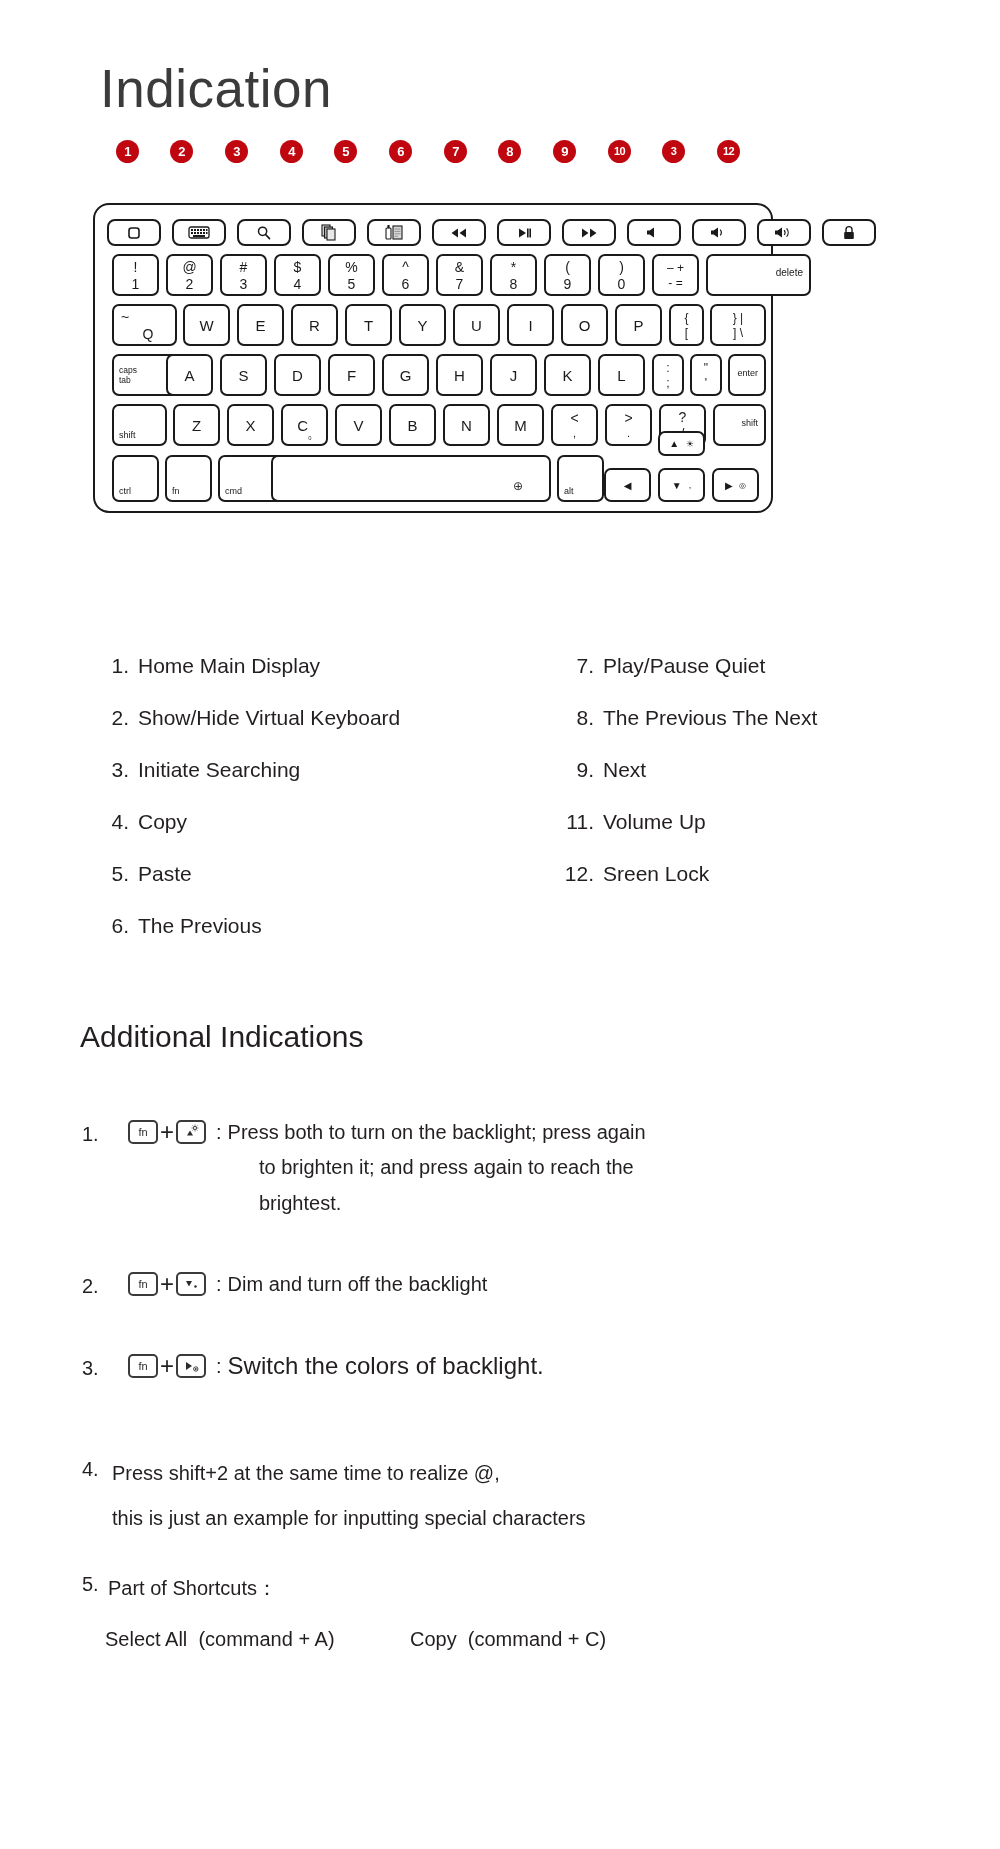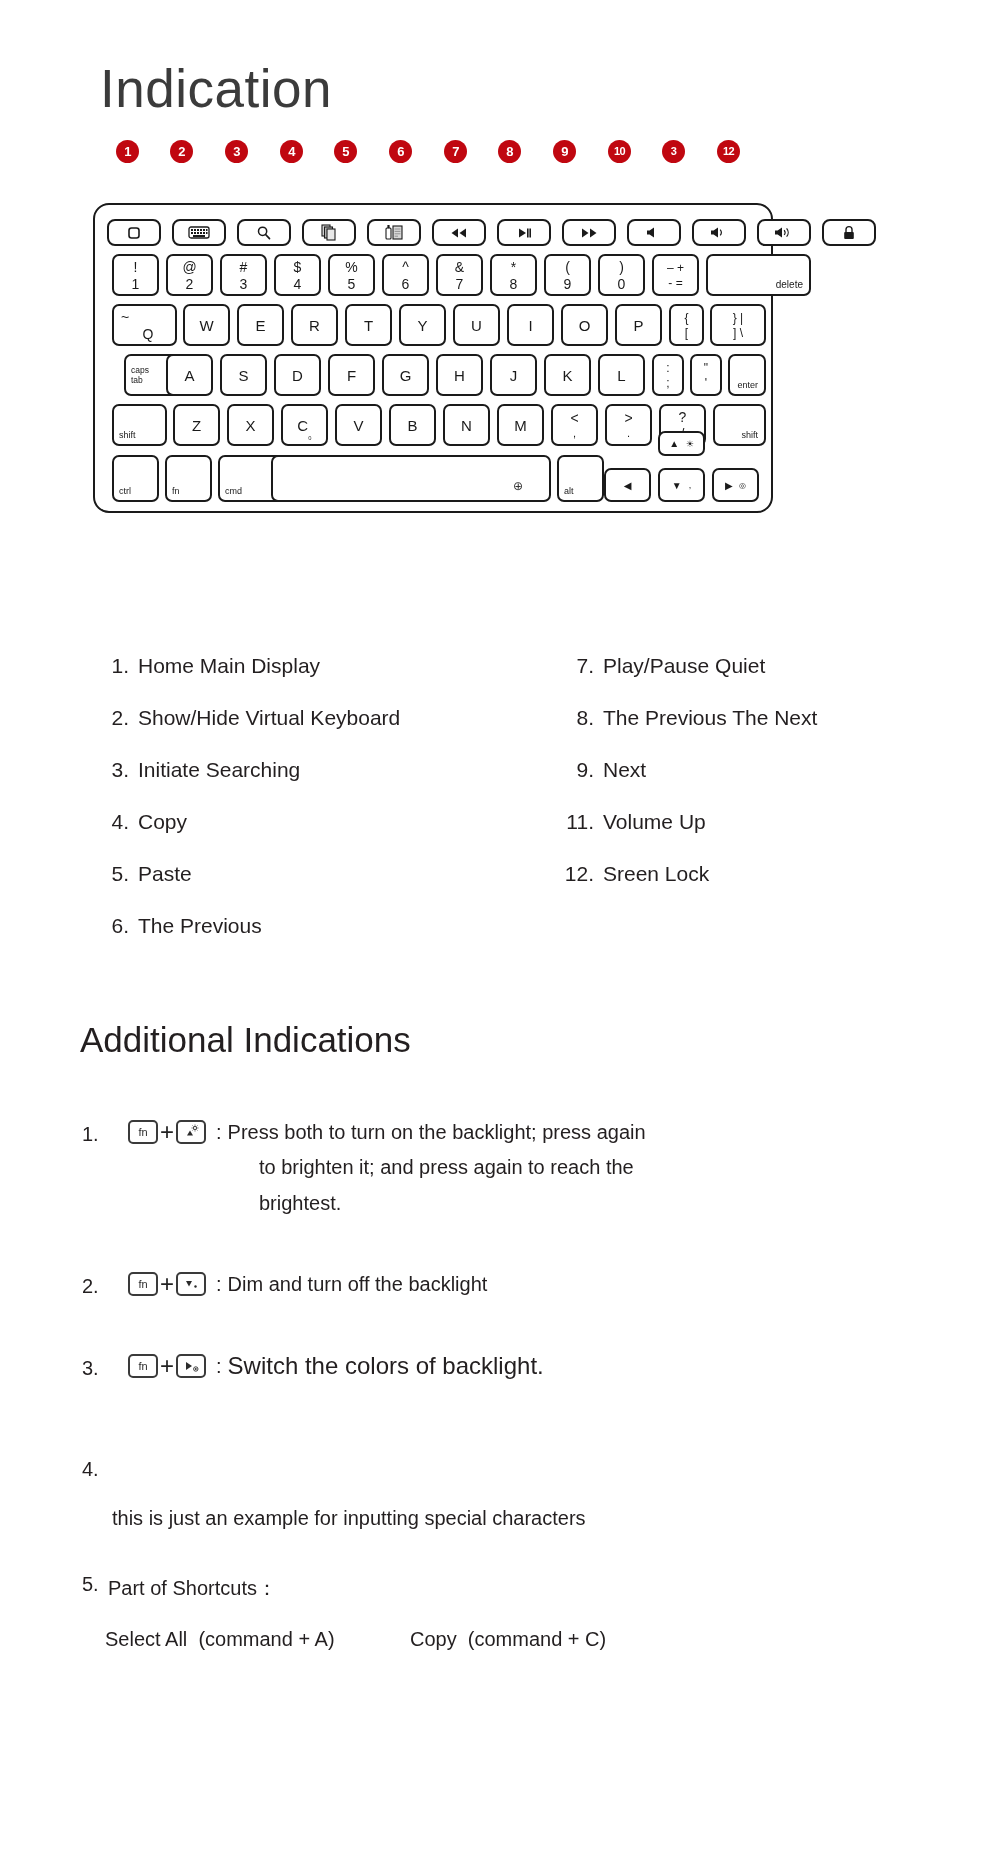--- a/index.html
+++ b/index.html
@@ -45,21 +45,21 @@
   .key.fnkey{border-radius:8px;}
   .key .kmain{font-size:15px;line-height:1;}
   .key .klabel{font-size:9px;line-height:1;}
   .key.dual{flex-direction:column;justify-content:center;gap:3px;}
   .key.dual .ktop{font-size:14px;line-height:1;}
   .key.dual .kbot{font-size:14px;line-height:1;}
   .key.corner{align-items:flex-end;justify-content:flex-start;padding:0 0 4px 5px;}
   .key.corner .klabel{font-size:9px;}
   .key.cornertl{flex-direction:column;align-items:flex-start;justify-content:center;padding-left:5px;gap:2px;}
   .key.cornertl .klabel{font-size:8.5px;}
-  .key.br{align-items:flex-end;justify-content:flex-end;padding:0 6px 4px 0;}
+  .key.br{align-items:flex-end;justify-content:flex-end;padding:0 6px 16px 0;}
 
   .ico{display:block;}
   .spacekey{position:relative;}
   .spacekey .globe{position:absolute;right:26px;bottom:7px;font-size:12px;color:#333;}
 
   
   .listcol{position:absolute;font-size:21px;color:#231f20;line-height:1.0;}
   .listcol .li{display:flex;align-items:baseline;margin-bottom:0;}
   .listcol .num{display:inline-block;text-align:right;}
   .listcol .txt{}
@@ -67,21 +67,21 @@
   .leftlist{left:95px;top:655px;width:420px;}
   .rightlist{left:560px;top:655px;width:420px;}
   .leftlist .li{height:52px;}
   .rightlist .li{height:52px;}
   .leftlist .num{width:34px;margin-right:9px;}
   .rightlist .num{width:34px;margin-right:9px;}
 
   
   .subtitle{
     position:absolute;left:80px;top:1020px;
-    font-size:35px;color:#231f20;font-weight:400;
+    font-size:30px;color:#231f20;font-weight:400;
   }
 
   .addrow{position:absolute;font-size:20px;color:#231f20;}
   .addnum{position:absolute;font-size:20px;color:#231f20;}
   .minikey{
     display:inline-flex;align-items:center;justify-content:center;
     box-sizing:border-box;border:2px solid #3a3a3a;border-radius:5px;
     width:30px;height:24px;background:#fff;vertical-align:middle;
     font-size:11px;color:#2b2b2b;position:relative;
   }
@@ -295,21 +295,21 @@
       </div>
     <div class="key dual" style="left:574px;top:99px;width:35px;height:42px">
       <span class="ktop" style="font-size:12px">{</span>
       <span class="kbot" style="font-size:12px">[</span>
     </div>
     <div class="key dual" style="left:615px;top:99px;width:56px;height:42px">
       <span class="ktop" style="font-size:12px">}   |</span>
       <span class="kbot" style="font-size:12px">]   \</span>
     </div>
 
-    <div class="key cornertl" style="left:29px;top:149px;width:68px;height:42px">
+    <div class="key cornertl" style="left:17px;top:149px;width:68px;height:42px">
       <span class="klabel">caps</span>
       <span class="klabel">tab</span>
     </div>
     <div class="key" style="left:71px;top:149px;width:47px;height:42px">
         <span class="kmain">A</span>
       </div>
     <div class="key" style="left:125px;top:149px;width:47px;height:42px">
         <span class="kmain">S</span>
       </div>
     <div class="key" style="left:179px;top:149px;width:47px;height:42px">
@@ -514,20 +514,21 @@
       </span><span class="plus">+</span><span class="minikey">
       <svg width="22" height="16" viewBox="0 0 22 16">
         <polygon points="6,4 6,12 12,8" fill="#2b2b2b"></polygon>
         <circle cx="15.8" cy="11" r="2.2" fill="none" stroke="#2b2b2b" stroke-width="0.9"></circle>
         <circle cx="15.8" cy="11" r="0.9" fill="#2b2b2b"></circle>
       </svg>
     </span><span class="colon">:</span><span class="addtext big">Switch the colors of backlight.</span>
   </div>
 
   <div class="addnum" style="left:82px;top:1458px">4.</div>
+  <div class="para" style="left:112px;top:1458px">Press shift+2 at the same time to realize @,</div>
   <div class="para" style="left:112px;top:1503px">this is just an example for inputting special characters</div>
 
   <div class="addnum" style="left:82px;top:1573px">5.</div>
   <div class="para" style="left:108px;top:1573px">Part of Shortcuts：</div>
   <div class="shortcuts" style="left:110px;top:1620px;width:760px">
     <div style="position:relative;height:36px">
       <span style="position:absolute;left:300px">Copy&nbsp;&nbsp;(command + C)</span>
       <span style="position:absolute;left:-5px">Select All&nbsp;&nbsp;(command + A)</span>
     </div>
   </div>

